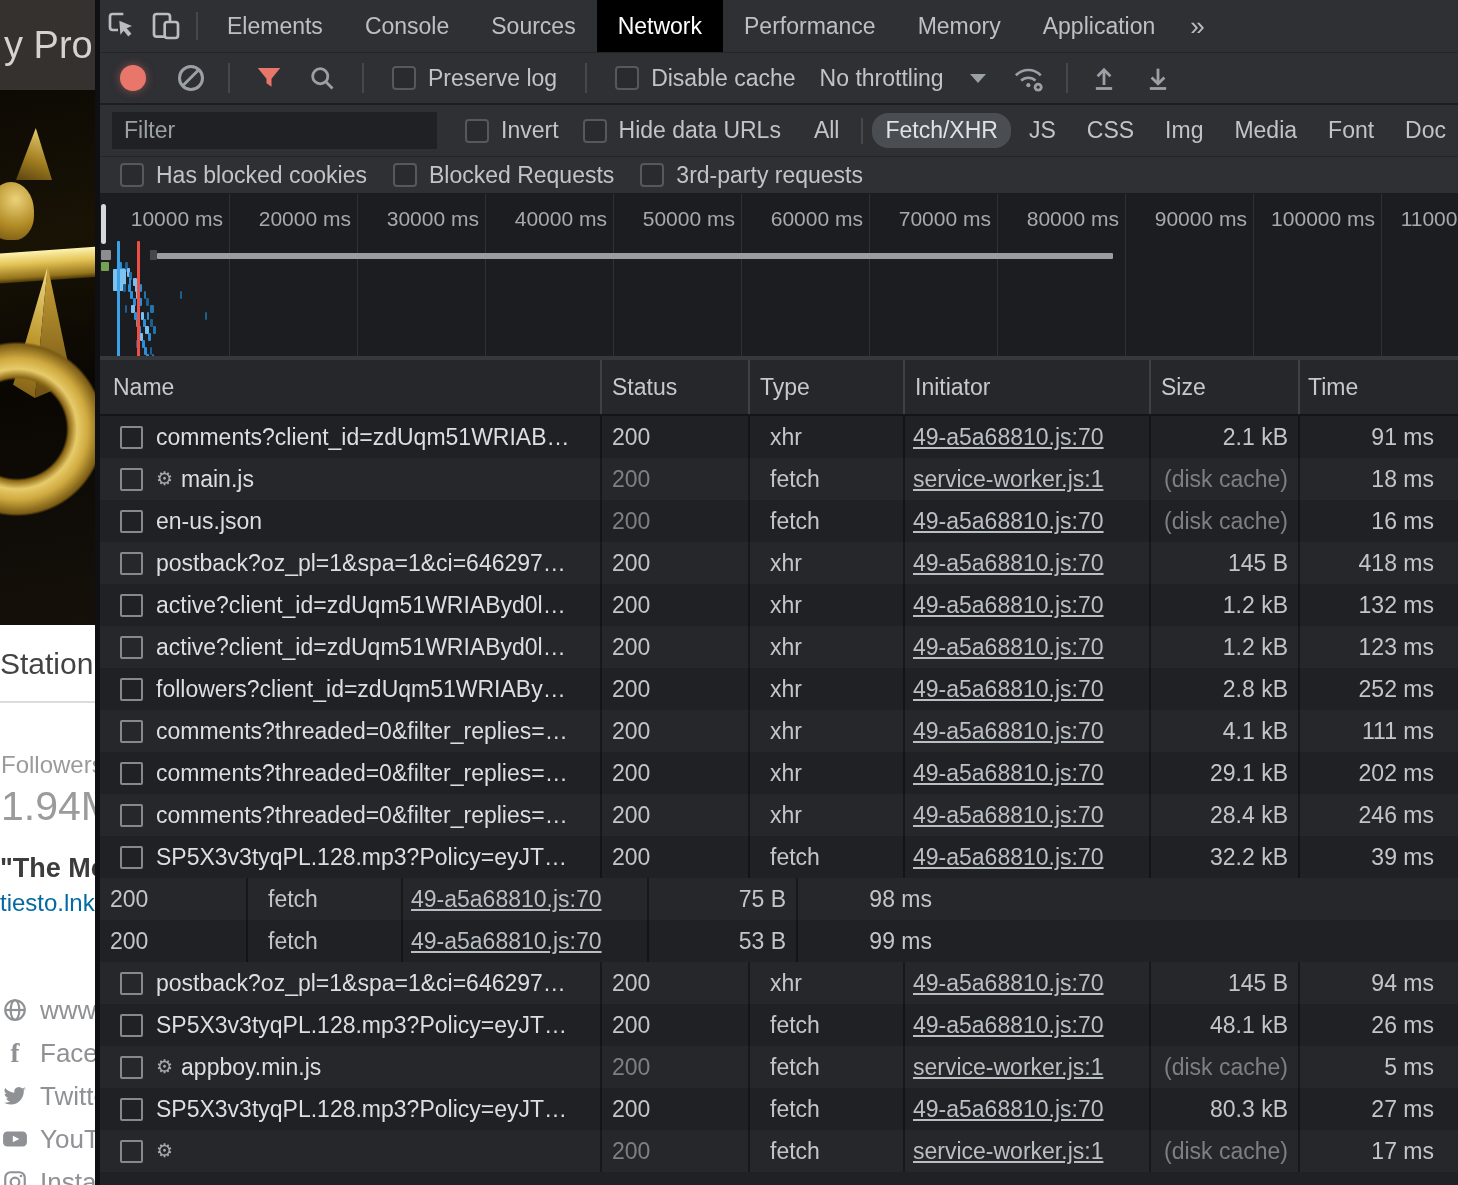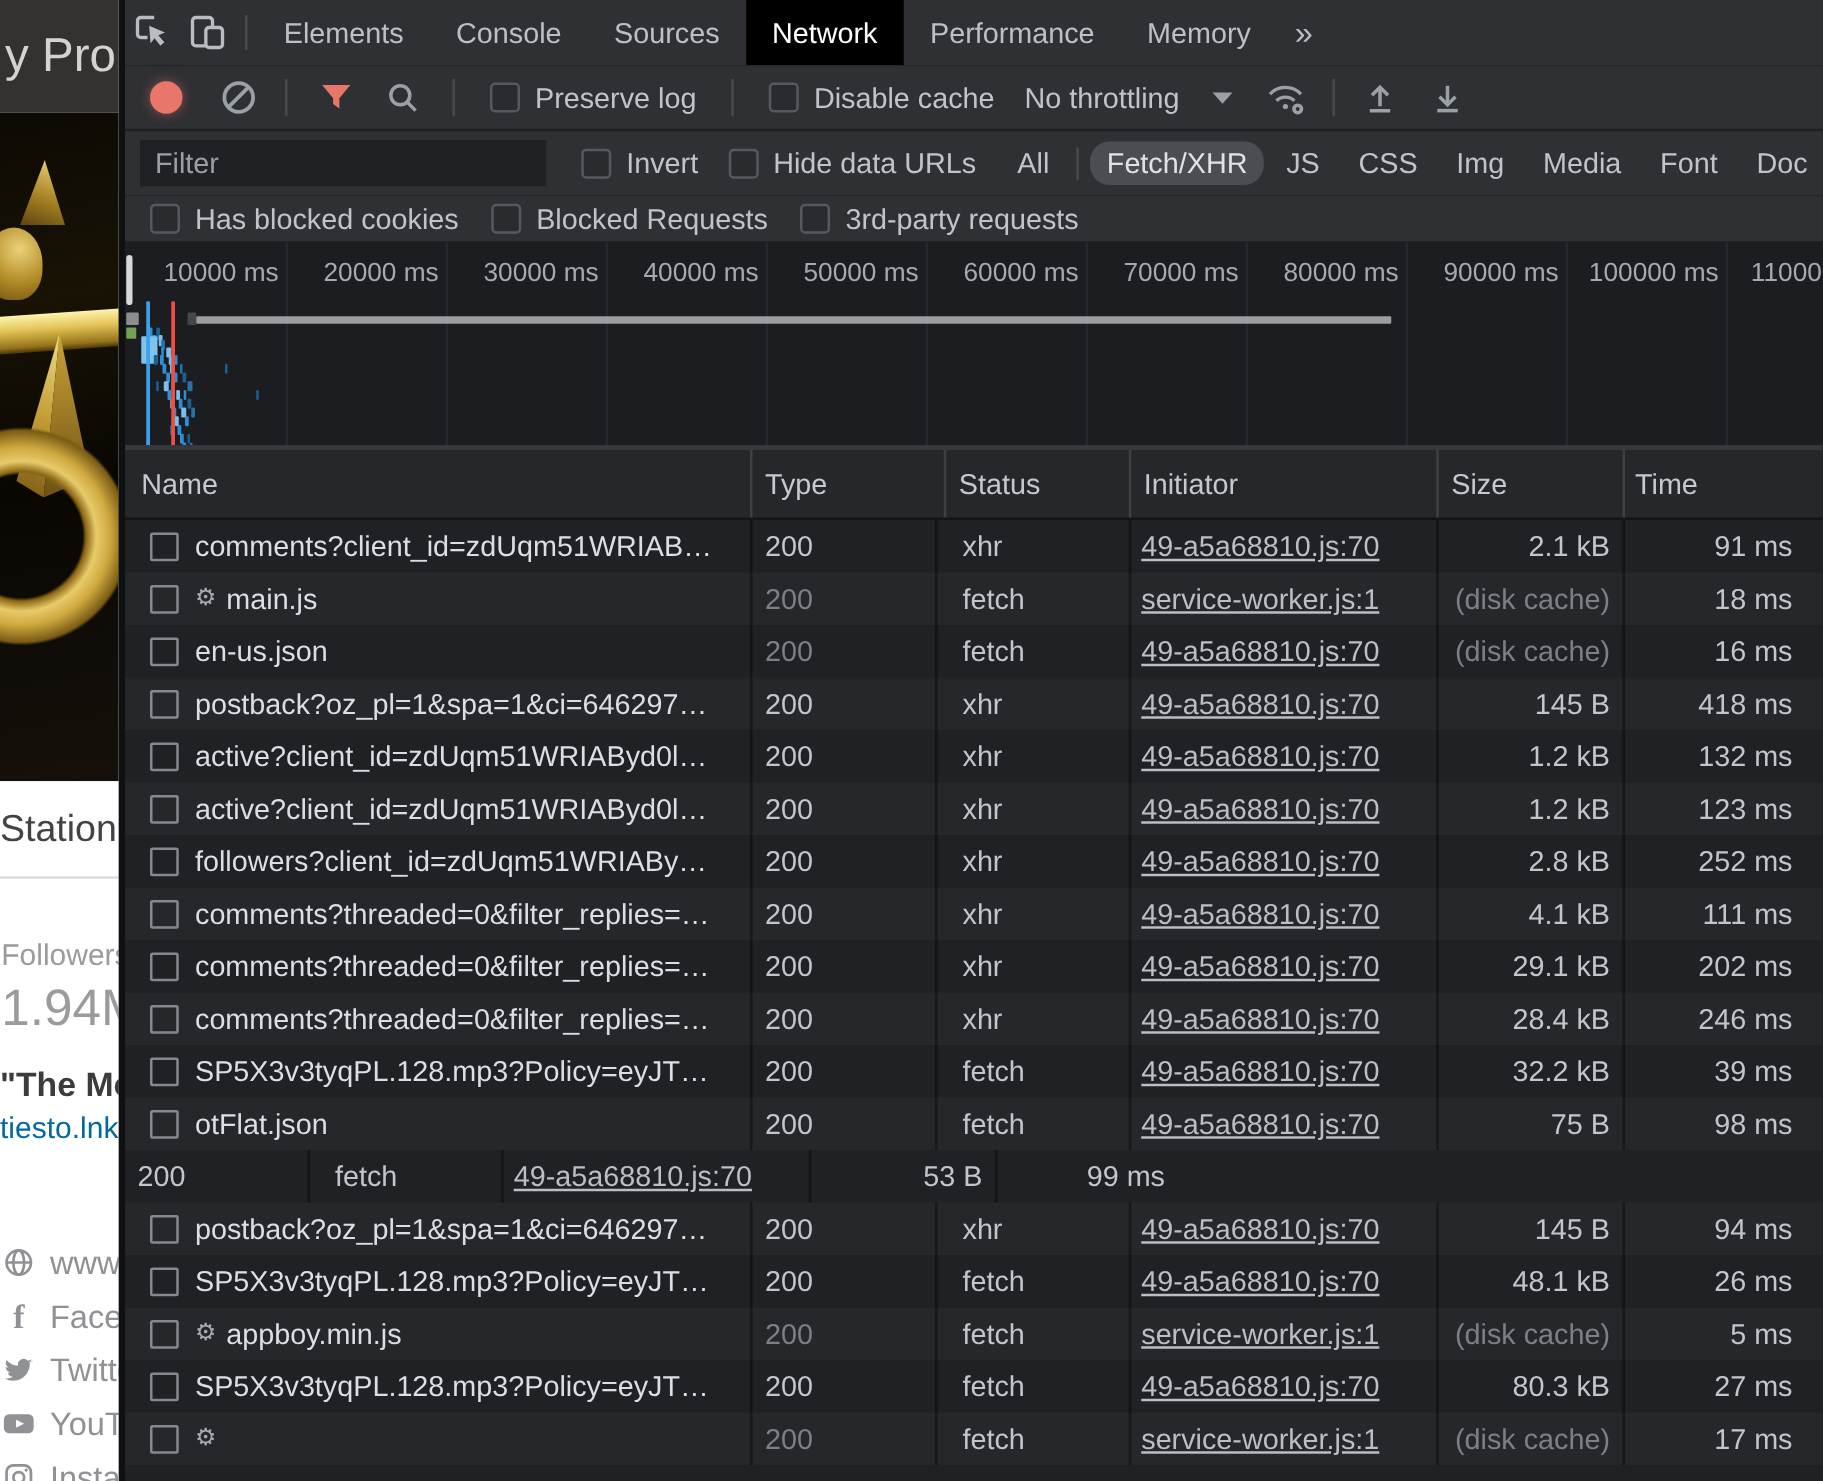--- a/index.html
+++ b/index.html
@@ -203,20 +203,23 @@
           <span class="tab-label">Sources</span>
         </div>
         <div class="tab active">
           <span class="tab-label">Network</span>
         </div>
         <div class="tab">
           <span class="tab-label">Performance</span>
         </div>
         <div class="tab">
           <span class="tab-label">Memory</span>
+        </div>
+        <div class="tab">
+          <span class="tab-label">Application</span>
         </div>
       </div>
     <div class="tab-more">»</div>
   </div>
 
   <div class="toolbar">
     <div class="rec-btn" style="margin-right:32px;"></div>
     <div class="clear-btn" style="margin-right:24px;"></div>
     <div class="vdiv" style="margin-right:24px;"></div>
     <svg width="30" height="30" viewBox="0 0 24 24" style="margin-right:24px;">
@@ -357,22 +360,22 @@
       <div class="ov-bar" style="left: 44px; top: 153px; width: 3px; height: 8px; background: rgb(45, 143, 216);"></div>
       <div class="ov-bar" style="left: 50px; top: 153px; width: 2px; height: 8px; background: rgb(29, 95, 143);"></div>
       <div class="ov-bar" style="left: 46px; top: 160px; width: 3px; height: 8px; background: rgb(45, 143, 216);"></div>
       <div class="ov-bar" style="left: 52px; top: 160px; width: 2px; height: 8px; background: rgb(37, 115, 173);"></div>
       <div class="ov-bar" style="left: 17px; top: 47px; width: 3px; height: 116px; background: rgb(59, 162, 234);"></div>
       <div class="ov-bar" style="left: 37px; top: 47px; width: 3px; height: 116px; background: rgb(238, 79, 66);"></div>
     </div>
 
   <div class="theader">
     <div class="hcell h-name">Name</div>
+    <div class="hcell h-status">Status</div>
     <div class="hcell h-type">Type</div>
-    <div class="hcell h-status">Status</div>
     <div class="hcell h-init">Initiator</div>
     <div class="hcell h-size">Size</div>
     <div class="hcell h-time">Time</div>
   </div>
   <div id="rows-box">
       <div class="nrow">
     <div class="cell name-cell">
       <span class="rowcheck"></span>
 
       <span class="nm">comments?client_id=zdUqm51WRIAB…</span>
@@ -497,25 +500,20 @@
 
       <span class="nm">SP5X3v3tyqPL.128.mp3?Policy=eyJT…</span>
     </div>
     <div class="cell st">200</div>
     <div class="cell ty">fetch</div>
     <div class="cell in"><a href="#" class="initiator">49-a5a68810.js:70</a></div>
     <div class="cell sz">32.2 kB</div>
     <div class="cell tm">39 ms</div>
   </div>
       <div class="nrow">
-    <div class="cell name-cell">
-      <span class="rowcheck"></span>
-
-      <span class="nm">otFlat.json</span>
-    </div>
     <div class="cell st">200</div>
     <div class="cell ty">fetch</div>
     <div class="cell in"><a href="#" class="initiator">49-a5a68810.js:70</a></div>
     <div class="cell sz">75 B</div>
     <div class="cell tm">98 ms</div>
   </div>
       <div class="nrow">
     <div class="cell st">200</div>
     <div class="cell ty">fetch</div>
     <div class="cell in"><a href="#" class="initiator">49-a5a68810.js:70</a></div>

